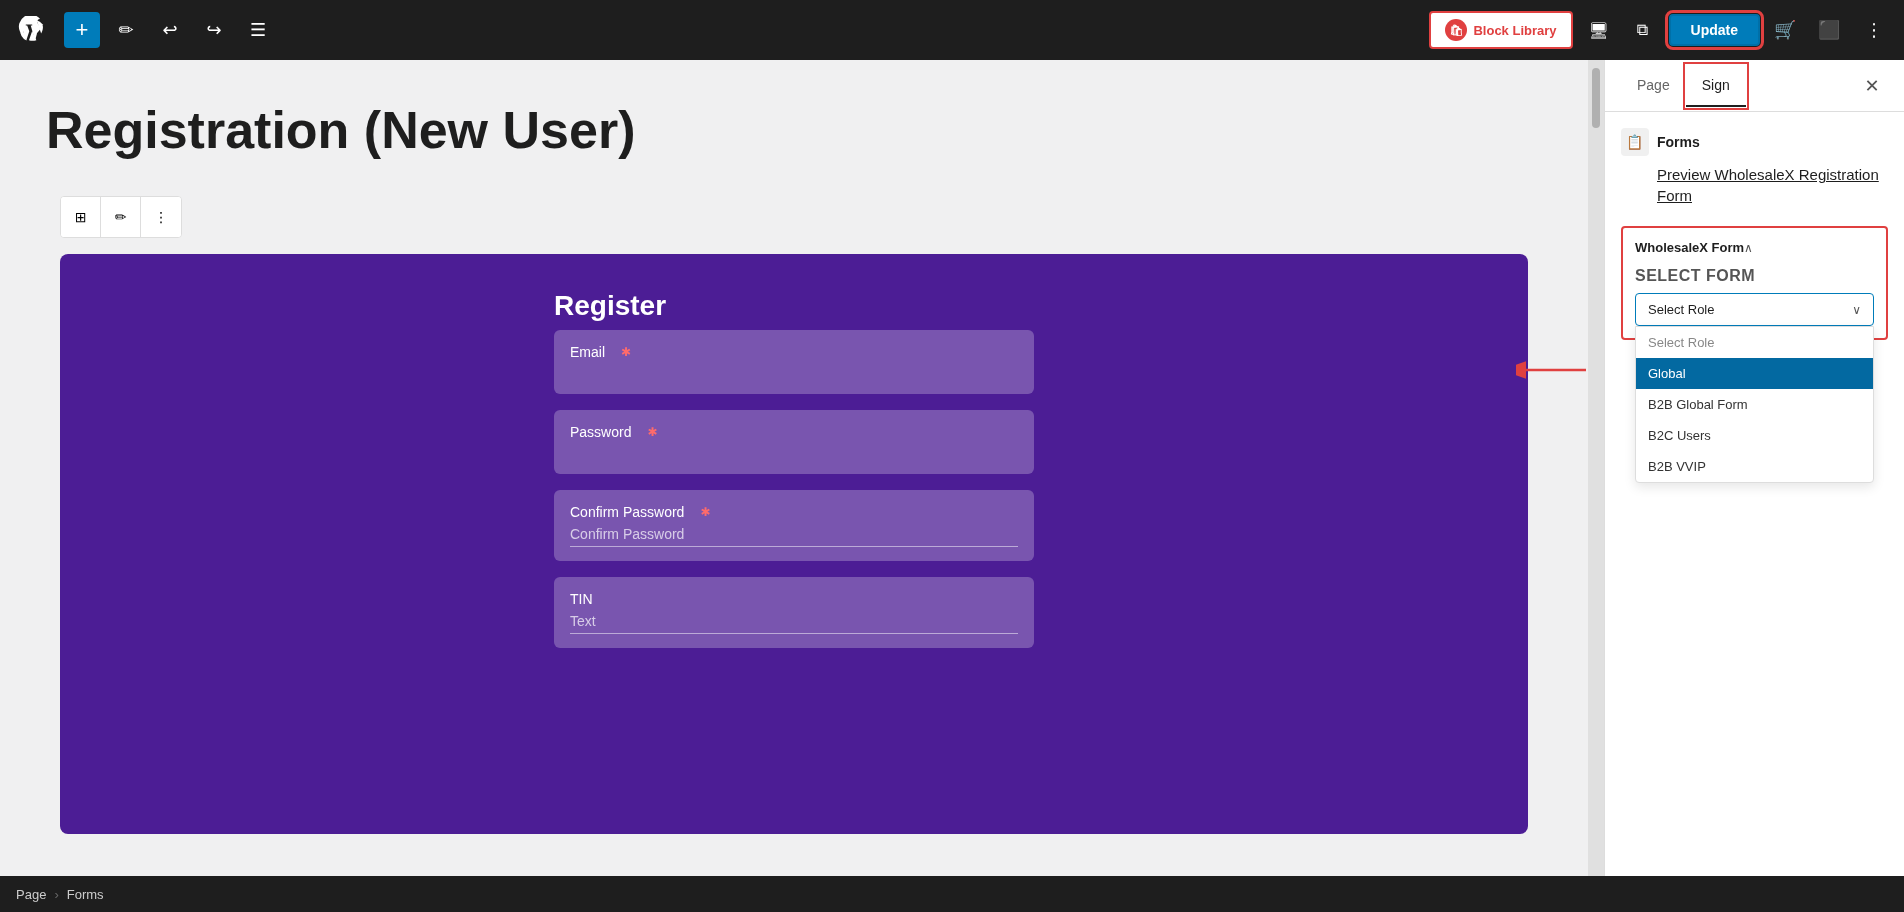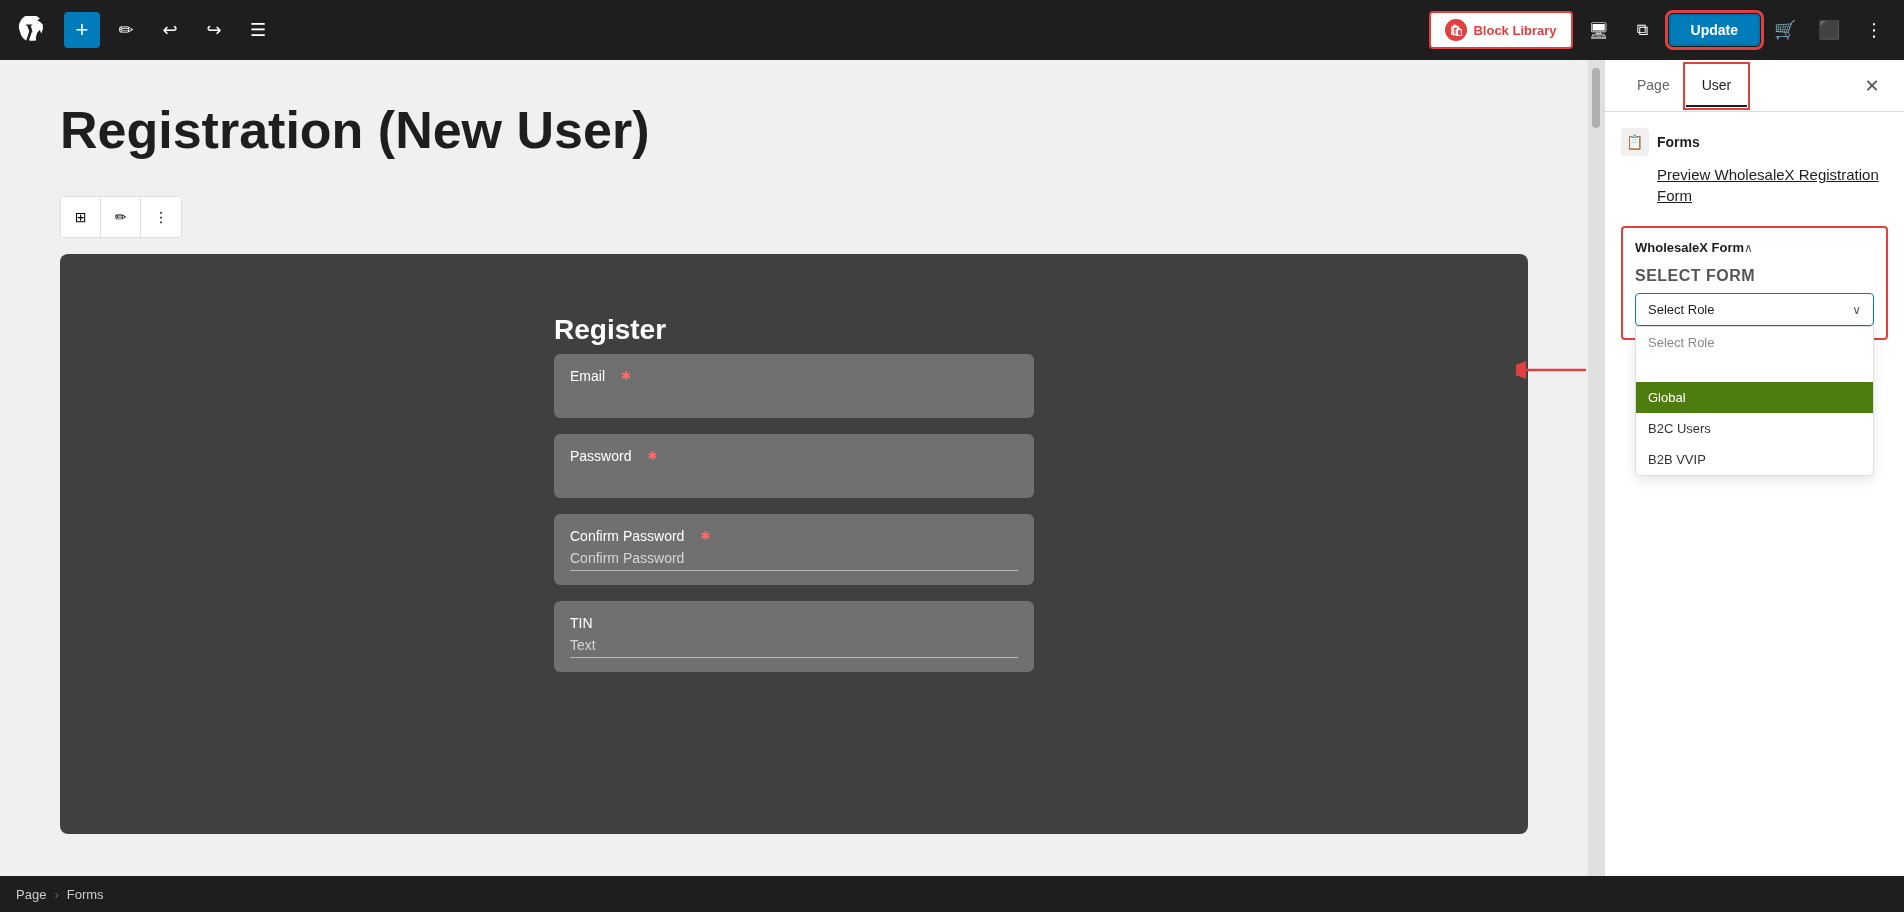--- a/index.html
+++ b/index.html
@@ -64,21 +64,21 @@
     }
 
     
     .editor-area {
       flex: 1; background: #f0f0f1; overflow-y: auto; padding: 0;
       position: relative;
     }
 
     
     .page-title-area {
-      padding: 40px 60px 20px 60px;
+      padding: 40px 60px 20px 46px;
       background: #f0f0f1;
     }
     .page-title {
       font-size: 52px; font-weight: 700; color: #1e1e1e; margin-bottom: 16px;
     }
 
     
     .block-toolbar {
       display: flex; align-items: center; gap: 0;
       margin-left: 60px; margin-bottom: 16px;
@@ -88,22 +88,22 @@
     .block-toolbar-btn {
       width: 40px; height: 40px; background: white; border: none;
       cursor: pointer; display: flex; align-items: center; justify-content: center;
       font-size: 16px; border-right: 1px solid #ddd;
     }
     .block-toolbar-btn:last-child { border-right: none; }
     .block-toolbar-icon { font-size: 14px; }
 
     
     .registration-block {
-      margin: 0 60px; background: #404040; border-radius: 8px;
-      padding: 60px 40px; min-height: 580px;
+      margin: 0 60px; background: #4c1d95; border-radius: 8px;
+      padding: 36px 40px; min-height: 580px;
     }
     .form-container { max-width: 480px; margin: 0 auto; }
     .form-title { color: white; font-size: 28px; font-weight: 600; margin-bottom: 8px; }
     .form-subtitle { color: rgba(255,255,255,0.85); font-size: 14px; margin-bottom: 32px; }
 
     .form-field {
       background: rgba(255,255,255,0.25); border-radius: 6px;
       padding: 14px 16px; margin-bottom: 16px; min-height: 64px;
     }
     .field-label {
@@ -193,21 +193,21 @@
 
     
     .dropdown-menu {
       position: absolute; top: 100%; left: 0; right: 0;
       background: white; border: 1px solid #ddd; border-radius: 0 0 4px 4px;
       z-index: 200; box-shadow: 0 4px 12px rgba(0,0,0,0.1);
     }
     .dropdown-item {
       padding: 8px 12px; font-size: 13px; cursor: pointer; color: #333;
     }
-    .dropdown-item.selected { background: #4d7c0f; color: white; margin-top: 24px; }
+    .dropdown-item.selected { background: #0369a1; color: white; }
     .dropdown-item.placeholder { color: #888; }
 
     
     .breadcrumb {
       position: fixed; bottom: 0; left: 0; right: 0;
       height: 36px; background: #1e1e1e; display: flex; align-items: center;
       padding: 0 16px; gap: 8px; z-index: 100;
     }
     .breadcrumb-item { color: #ccc; font-size: 13px; cursor: pointer; }
     .breadcrumb-sep { color: #666; font-size: 13px; }
@@ -344,21 +344,21 @@
   </div>
 
   <div class="scroll-area">
     <div class="scroll-thumb"></div>
   </div>
 
   <div class="right-sidebar">
 
     <div class="sidebar-header">
       <div class="sidebar-tab">Page</div>
-      <div class="sidebar-tab active">User</div>
+      <div class="sidebar-tab active">Sign</div>
       <button class="close-sidebar-btn">
         <span>✕</span>
       </button>
     </div>
 
     <div class="sidebar-content">
 
       <div class="forms-header">
         <div class="forms-icon">📋</div>
         <div class="forms-title">Forms</div>
@@ -375,20 +375,21 @@
 
         <div class="select-wrapper">
           <div class="select-field">
             <span>Select Role</span>
             <span class="select-chevron">∨</span>
           </div>
 
           <div class="dropdown-menu">
             <div class="dropdown-item placeholder">Select Role</div>
             <div class="dropdown-item selected">Global</div>
+            <div class="dropdown-item">B2B Global Form</div>
             <div class="dropdown-item">B2C Users</div>
             <div class="dropdown-item">B2B VVIP</div>
           </div>
         </div>
 
       </div>
     </div>
   </div>
 </div>
 

